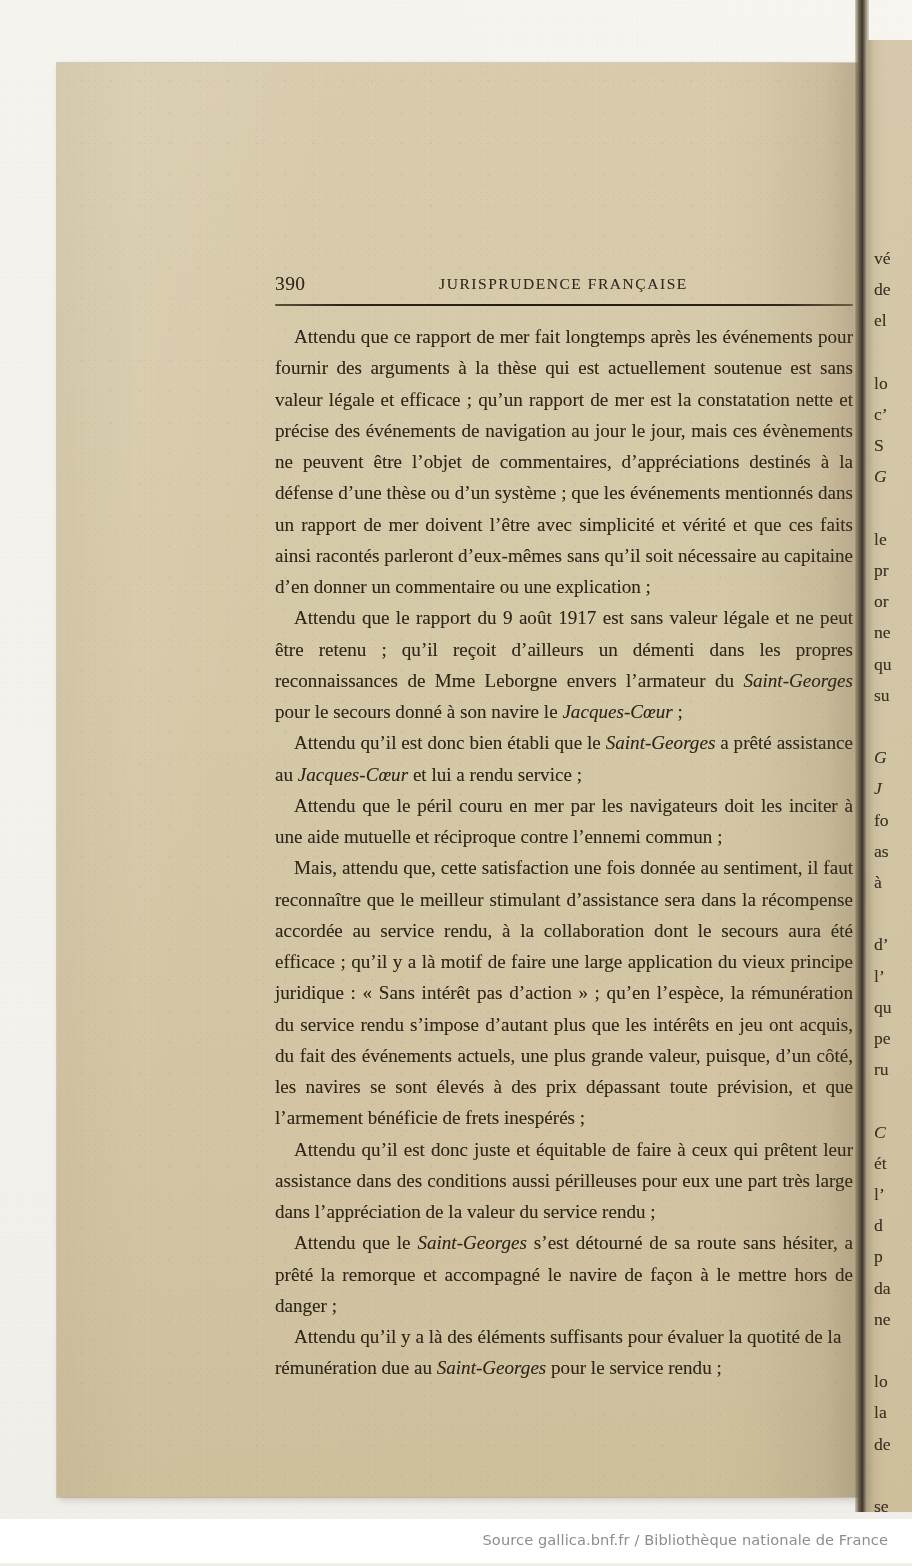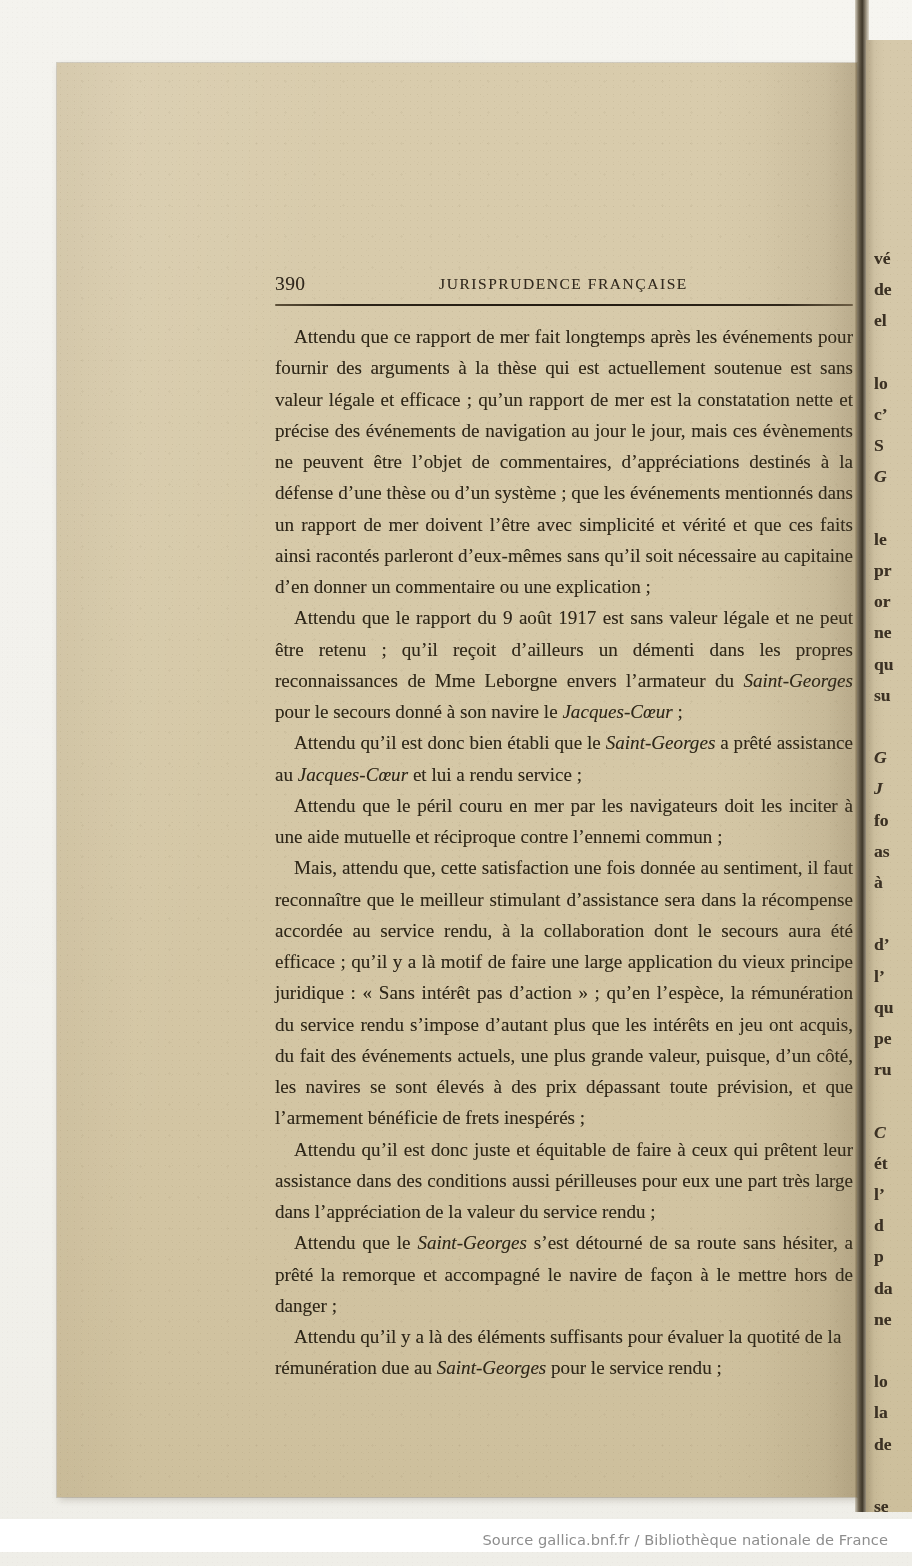--- a/index.html
+++ b/index.html
@@ -97,21 +97,20 @@
   .right-page {
     position: absolute;
     left: 866px;
     top: 40px;
     width: 46px;
     height: 1472px;
     background:
       linear-gradient(90deg, rgba(90,74,48,.30) 0%, rgba(90,74,48,.06) 18%, rgba(0,0,0,0) 40%),
       linear-gradient(175deg, #d6c9ab 0%, #d2c5a4 55%, #cdbf9c 100%);
     overflow: hidden;
-    font-weight: bold;
   }
   .right-page::before {
     content: "";
     position: absolute;
     inset: 0;
     pointer-events: none;
     opacity: .5;
     background-image:
       radial-gradient(rgba(122,104,70,.18) .7px, transparent .8px),
       radial-gradient(rgba(150,132,96,.12) .5px, transparent .6px);
@@ -195,21 +194,21 @@
   .text-column, .running-head, .right-col {
     text-shadow: 0 0 .55px rgba(52,42,26,.34);
   }
 
   
   .footer-bar {
     position: absolute;
     left: 0;
     top: 1519px;
     width: 912px;
-    height: 33px;
+    height: 44px;
     background: #ffffff;
   }
   .footer-text {
     position: absolute;
     left: 0;
     top: 12px;
     width: 900px;
     text-align: right;
     padding-right: 12px;
     box-sizing: border-box;

